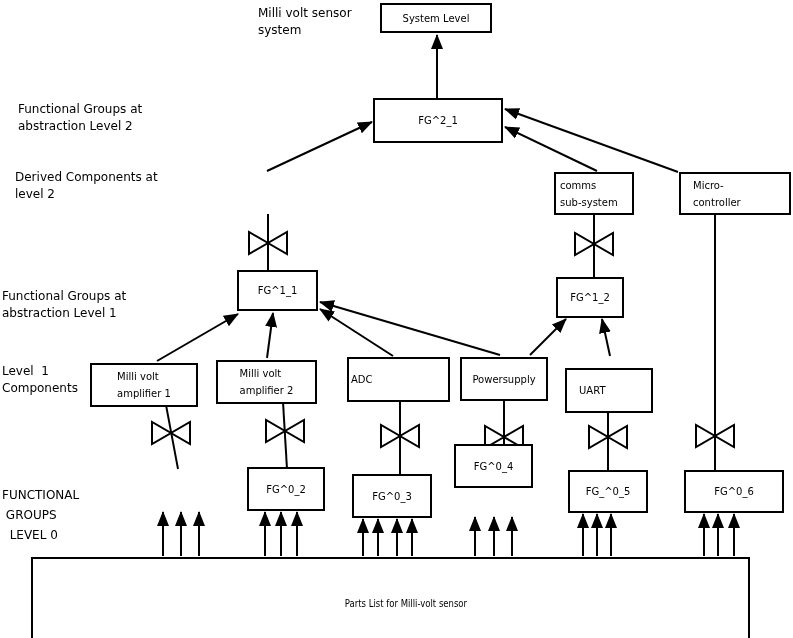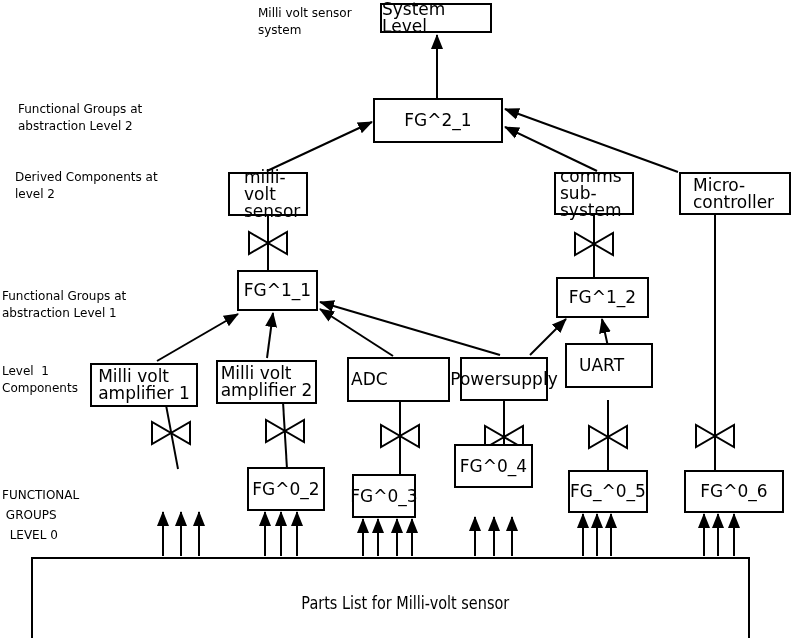--- a/index.html
+++ b/index.html
@@ -15,21 +15,21 @@
   #connector-layer line{stroke:#000;stroke-width:2;}
   #connector-layer path.bowtie{fill:#ffffff;stroke:#000;stroke-width:2;stroke-linejoin:miter;}
   .box{
     position:absolute;
     border:2px solid #000;
     background:#fff;
     box-sizing:border-box;
     display:flex;
     align-items:center;
     justify-content:center;
-    font-size:17px;
+    font-size:10px;
     line-height:17px;
   }
   .box .box-label{white-space:pre-wrap;}
   .box.align-left{justify-content:flex-start;}
   .row-label{
     position:absolute;
     font-size:12px;
     line-height:17px;
     white-space:pre-wrap;
   }
@@ -177,40 +177,36 @@
   LEVEL 0</div>
 
   <div class="box" style="left:380px;top:3px;width:112px;height:30px;">
     <span class="box-label">System Level</span>
   </div>
 
   <div class="box" style="left:373px;top:98px;width:130px;height:45px;">
     <span class="box-label">FG^2_1</span>
   </div>
 
-  <div class="box align-left" style="left:228px;top:172px;width:80px;height:44px;padding-left:14px;">
-    <span class="box-label">milli-volt
-sensor</span>
-  </div>
 
   <div class="box align-left" style="left:554px;top:172px;width:80px;height:43px;padding-left:4px;">
     <span class="box-label">comms
 sub-system</span>
   </div>
 
   <div class="box align-left" style="left:679px;top:172px;width:112px;height:43px;padding-left:12px;">
     <span class="box-label">Micro-
 controller</span>
   </div>
 
   <div class="box" style="left:237px;top:270px;width:81px;height:41px;">
     <span class="box-label">FG^1_1</span>
   </div>
 
-  <div class="box" style="left:556px;top:277px;width:93px;height:41px;">
+  <div class="box" style="left:556px;top:277px;width:68px;height:41px;">
     <span class="box-label">FG^1_2</span>
   </div>
 
   <div class="box" style="left:90px;top:363px;width:108px;height:44px;">
     <span class="box-label">Milli volt
 amplifier 1</span>
   </div>
 
   <div class="box" style="left:216px;top:360px;width:101px;height:44px;">
     <span class="box-label">Milli volt
@@ -218,30 +214,30 @@
   </div>
 
   <div class="box align-left" style="left:347px;top:357px;width:103px;height:45px;padding-left:2px;">
     <span class="box-label">ADC</span>
   </div>
 
   <div class="box" style="left:460px;top:357px;width:88px;height:44px;">
     <span class="box-label">Powersupply</span>
   </div>
 
-  <div class="box align-left" style="left:565px;top:343px;width:88px;height:45px;padding-left:12px;">
+  <div class="box align-left" style="left:565px;top:368px;width:88px;height:45px;padding-left:12px;">
     <span class="box-label">UART</span>
   </div>
 
 
   <div class="box" style="left:247px;top:467px;width:78px;height:44px;">
     <span class="box-label">FG^0_2</span>
   </div>
 
-  <div class="box" style="left:352px;top:474px;width:64px;height:44px;">
+  <div class="box" style="left:352px;top:474px;width:80px;height:44px;">
     <span class="box-label">FG^0_3</span>
   </div>
 
   <div class="box" style="left:454px;top:444px;width:79px;height:44px;">
     <span class="box-label">FG^0_4</span>
   </div>
 
   <div class="box" style="left:568px;top:470px;width:80px;height:43px;">
     <span class="box-label">FG_^0_5</span>
   </div>

